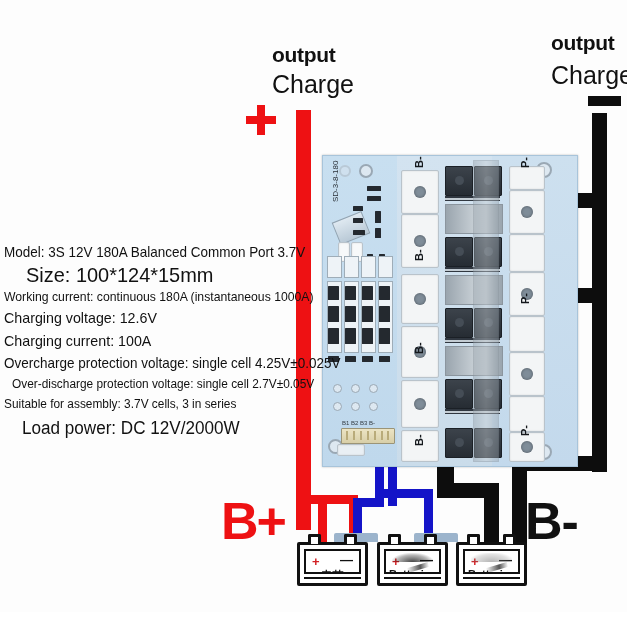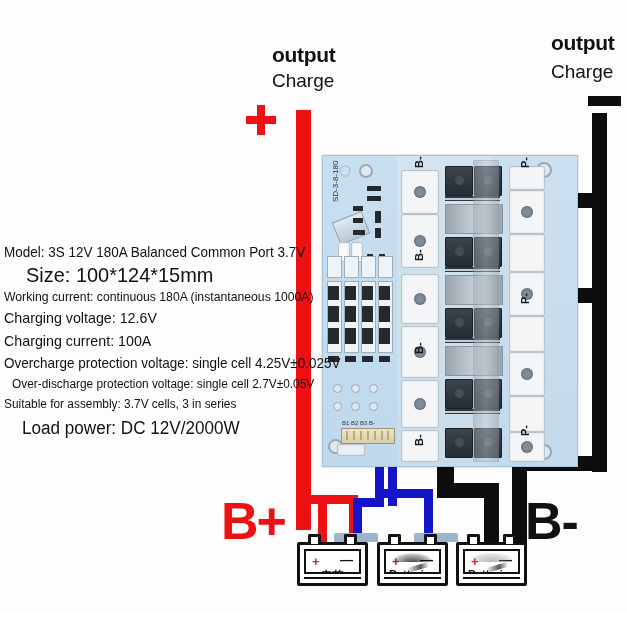--- a/index.html
+++ b/index.html
@@ -24,21 +24,21 @@
     font-family: "Liberation Sans", sans-serif;
     font-weight: bold;
     font-size: 21px;
     color: #111111;
     letter-spacing: -0.3px;
     white-space: nowrap;
   }
   .lbl-charge {
     font-family: "Liberation Sans", sans-serif;
     font-weight: normal;
-    font-size: 19px;
+    font-size: 25px;
     color: #111111;
     white-space: nowrap;
   }
 
   
   .plus-red { position: absolute; }
   .plus-red .h {
     position: absolute; background: #ee1113;
     left: 0; top: 11px; width: 30px; height: 8px;
   }

